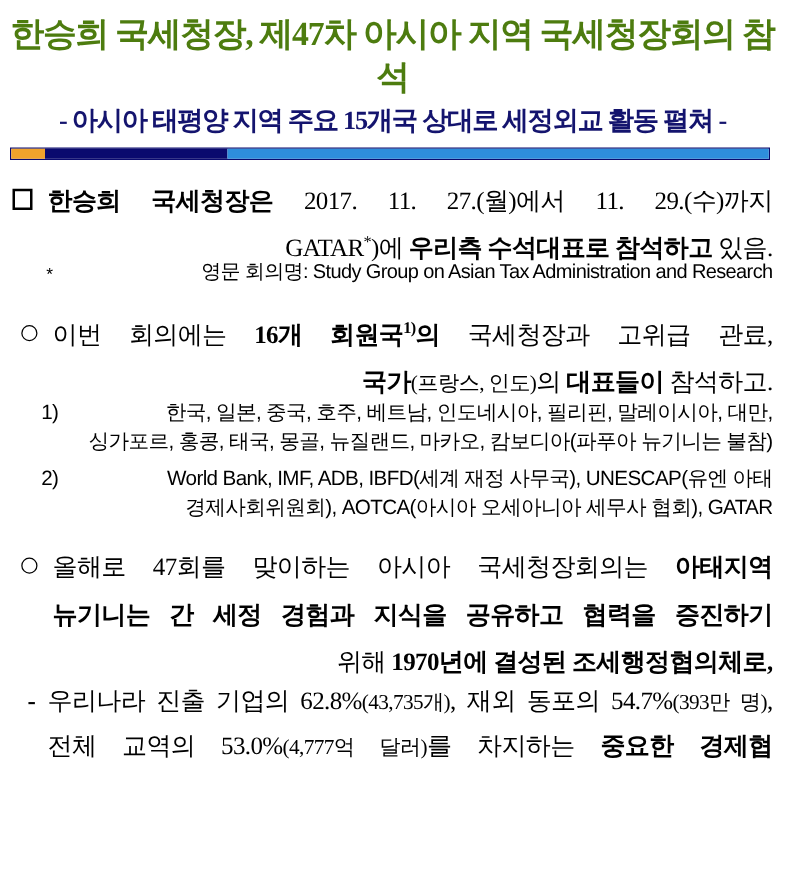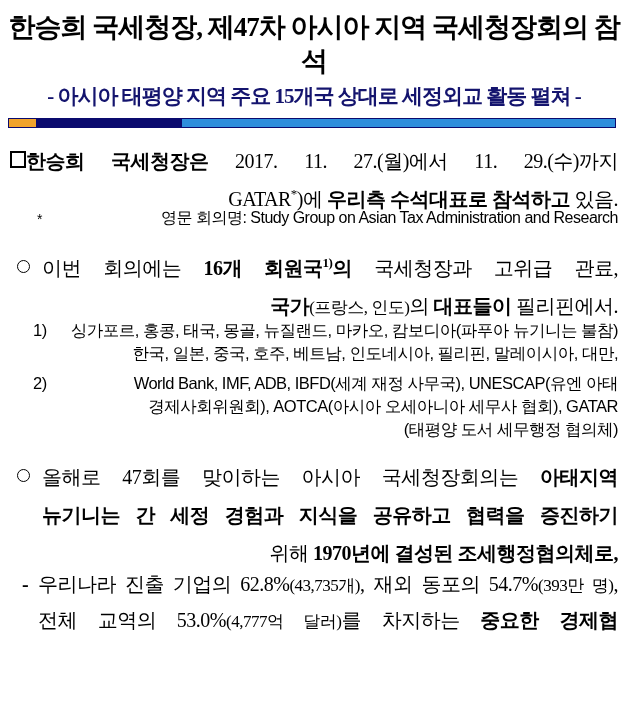--- a/index.html
+++ b/index.html
@@ -32,21 +32,21 @@
   
   .doc { padding: 0 10px; }
   .blk { position: relative; letter-spacing: -0.5px; }
   .bullet { position: absolute; left: 0; top: 0; }
   .line { overflow: hidden; text-align: right; white-space: normal; }
   .just { text-align: justify; text-align-last: justify; }
 
   .b-square { margin-top: 14px; font-size: 20px; line-height: 38px; }
   .b-square .bullet { width: 16px; height: 17px; border: 2px solid #000; top: 9px; left: 0; }
   .b-square .line { padding-left: 2px; height: 38px; }
-  .b-square .line.first { padding-left: 16px; }
+  .b-square .line.first { padding-left: 28px; }
 
   .b-circle { margin-top: 20px; font-size: 20px; line-height: 38px; }
   .b-note + .b-circle { margin-top: 17px; }
   .b-circle .bullet { width: 13px; height: 13px; border: 1.5px solid #000; border-radius: 50%; top: 11px; left: 7px; }
   .b-circle .line { padding-left: 32px; height: 38px; font-family: Liberation Serif, serif; }
 
   .b-dash { margin-top: -6px; font-size: 20px; line-height: 36px; }
   .b-dash .bullet { left: 12px; top: 0; font-weight: bold; }
   .b-dash .line { padding-left: 28px; height: 36px; }
 
@@ -64,52 +64,51 @@
   .b-note .line { padding-left: 45px; height: 23px; }
 
   .b { font-weight: bold; }
   .sup { vertical-align: super; font-size: 13px; line-height: 0; }
   .sm { font-size: 17px; }
 </style>
 </head>
 <body>
 
 <div class="page">
-  <h1 class="title" style="color: #000000;">한승희 국세청장, 제47차 아시아 지역 국세청장회의 참석</h1>
+  <h1 class="title" style="color: #4d7c0f;">한승희 국세청장, 제47차 아시아 지역 국세청장회의 참석</h1>
   <h2 class="subtitle" style="color: rgb(20, 20, 110);">- 아시아 태평양 지역 주요 15개국 상대로 세정외교 활동 펼쳐 -</h2>
   <div class="divider" style="border-color: rgb(10, 10, 110);">
     <span class="seg seg-orange" style="background: rgb(240, 163, 44);"></span>
     <span class="seg seg-navy" style="background: rgb(10, 10, 110);"></span>
     <span class="seg seg-blue" style="background: rgb(46, 142, 220);"></span>
   </div>
   <div class="doc" id="doc">
       <div class="blk b-square">
         <span class="bullet"></span>
         <div class="line first just"><span class="b">한승희 국세청장은</span><span> 2017. 11. 27.(월)에서 11. 29.(수)까지</span></div>
         <div class="line"><span>GATAR</span><span class="sup">*</span><span>)에 </span><span class="b">우리측 수석대표로 참석하고</span><span> 있음.</span></div>
       </div>
       <div class="blk b-note-star">
         <span class="bullet">*</span>
         <div class="line first"><span>영문 회의명: Study Group on Asian Tax Administration and Research</span></div>
       </div>
       <div class="blk b-circle">
         <span class="bullet"></span>
         <div class="line first just"><span>이번 회의에는 </span><span class="b">16개 회원국</span><span class="b sup">1)</span><span class="b">의</span><span> 국세청장과 고위급 관료,</span></div>
-        <div class="line"><span class="b">국가</span><span class="sm">(프랑스, 인도)</span><span>의 </span><span class="b">대표들이</span><span> 필리핀에서.</span></div>
+        <div class="line"><span class="b">국가</span><span class="sm">(프랑스, 인도)</span><span>의 </span><span class="b">대표들이</span><span> 참석하고.</span></div>
       </div>
       <div class="blk b-note">
         <span class="bullet">1)</span>
+        <div class="line first"><span>한국, 일본, 중국, 호주, 베트남, 인도네시아, 필리핀, 말레이시아, 대만,</span></div>
         <div class="line"><span>싱가포르, 홍콩, 태국, 몽골, 뉴질랜드, 마카오, 캄보디아(파푸아 뉴기니는 불참)</span></div>
-        <div class="line first"><span>한국, 일본, 중국, 호주, 베트남, 인도네시아, 필리핀, 말레이시아, 대만,</span></div>
       </div>
       <div class="blk b-note">
         <span class="bullet">2)</span>
         <div class="line first"><span>World Bank, IMF, ADB, IBFD(세계 재정 사무국), UNESCAP(유엔 아태</span></div>
         <div class="line"><span>경제사회위원회), AOTCA(아시아 오세아니아 세무사 협회), GATAR</span></div>
-        <div class="line"><span>(태평양 도서 세무행정 협의체)</span></div>
       </div>
       <div class="blk b-circle">
         <span class="bullet"></span>
         <div class="line first just"><span>올해로 47회를 맞이하는 아시아 국세청장회의는 </span><span class="b">아태지역</span></div>
         <div class="line just"><span class="b">뉴기니는 간 세정 경험과 지식을 공유하고 협력을 증진하기</span></div>
         <div class="line"><span>위해 </span><span class="b">1970년에 결성된 조세행정협의체로,</span></div>
       </div>
       <div class="blk b-dash">
         <span class="bullet">-</span>
         <div class="line first just"><span>우리나라 진출 기업의 62.8%</span><span class="sm">(43,735개)</span><span>, 재외 동포의 54.7%</span><span class="sm">(393만 명)</span><span>,</span></div>

